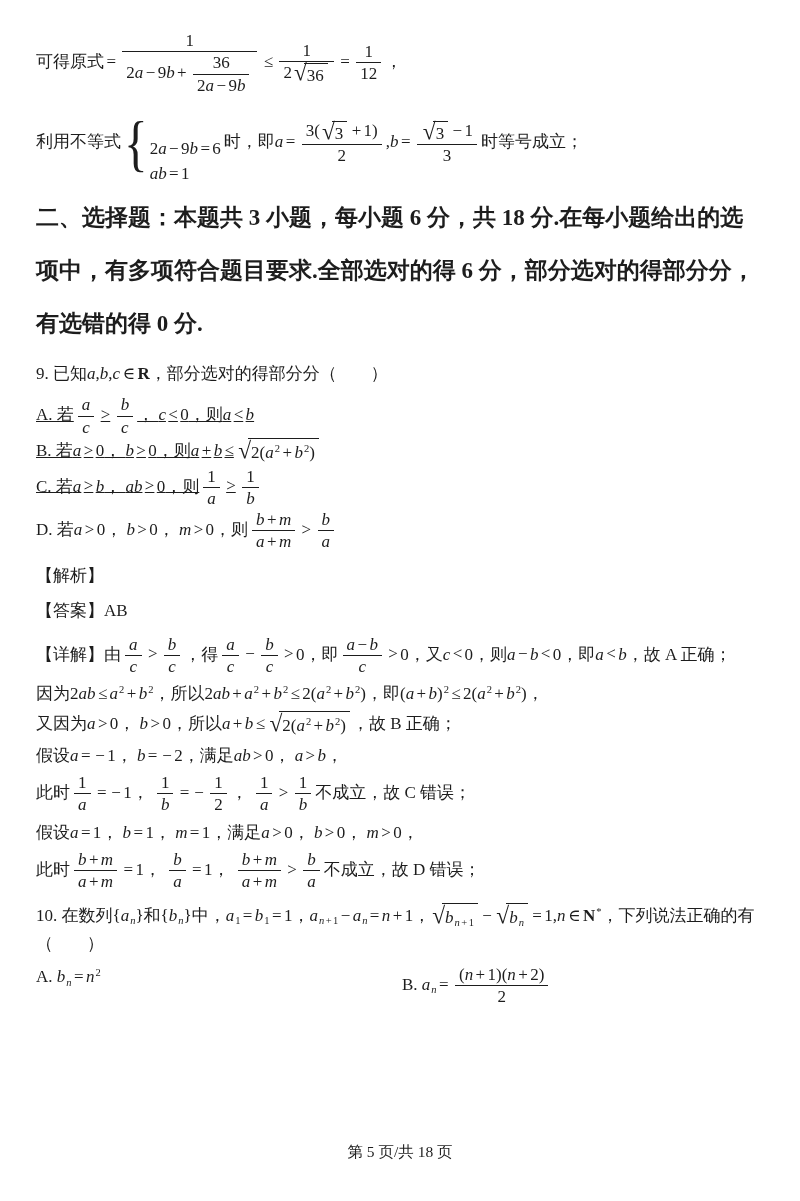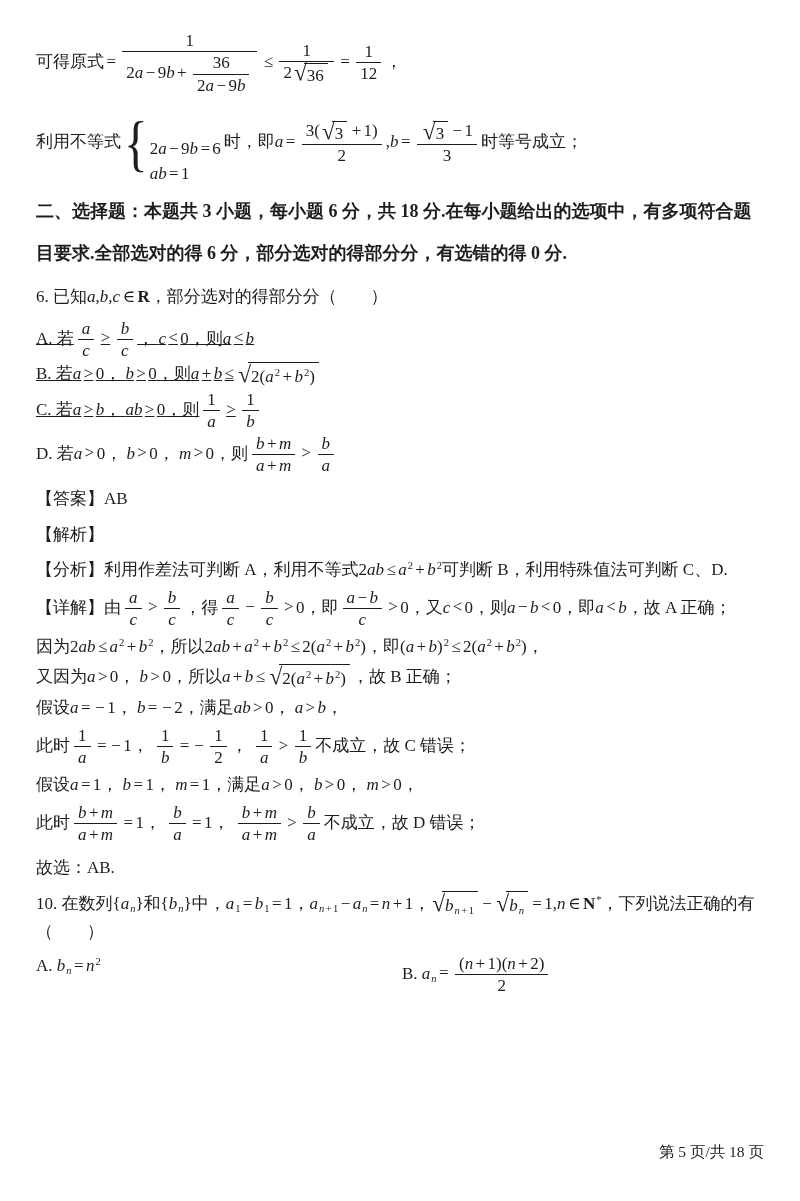--- a/index.html
+++ b/index.html
@@ -8,41 +8,41 @@
     padding:30px 36px 38px 36px;
     display:flex;flex-direction:column;
     background:#ffffff;color:#1d1d1d;
     font-family:"Liberation Serif","DejaVu Serif",serif;
     font-size:17px;line-height:1.5;overflow:hidden;
   }
   .ln{margin-bottom:8px;}
   .mb0{margin-bottom:0;text-decoration:underline;}
   .mb4{margin-bottom:4px;}
   .mb10{margin-bottom:10px;}
-  .bold-para{font-weight:700;line-height:2.32;margin-bottom:10px;font-size:18px;}
+  .bold-para{font-weight:700;line-height:2.32;margin-bottom:10px;font-size:23px;}
   
   .m{white-space:nowrap;}
   .mi{font-style:italic;font-family:"Liberation Serif","DejaVu Serif",serif;}
   .op{padding:0 0.14em;}
   .mbold{font-weight:700;}
   .sup{font-size:0.62em;vertical-align:0.55em;padding-left:1px;}
   .sub{font-size:0.62em;vertical-align:-0.32em;padding-left:1px;}
   .frac{display:inline-block;vertical-align:middle;text-align:center;margin:0 4px;line-height:1.25;}
   .frac .num{display:block;border-bottom:1.3px solid #1d1d1d;padding:0 4px;}
   .frac .den{display:block;padding:0 4px;}
   .sqrt{display:inline-flex;align-items:center;vertical-align:middle;margin:0 2px;}
   .sqrt .sign{font-size:1.38em;line-height:1;margin-right:-3px;transform:translateY(-0.05em);}
   .sqrt .rad{border-top:1.4px solid #1d1d1d;padding:1px 4px 0 3px;}
   .cases{display:inline-flex;align-items:center;vertical-align:middle;margin:0 3px;}
   .cases .brace{font-size:2.9em;line-height:0.8;margin-right:2px;transform:scaleY(1.25);transform-origin:center;}
   .cases .rows{display:inline-flex;flex-direction:column;text-align:left;margin-top:36px;}
   .cases .row{line-height:1.5;}
   .opt-row{display:flex;align-items:flex-start;margin-bottom:0;}
   .opt-col.a{width:366px;flex:none;}
-  .footer{margin-top:auto;text-align:right;font-size:15.5px;color:#1d1d1d;}
+  .footer{margin-top:auto;text-align:center;font-size:15.5px;color:#1d1d1d;}
 </style>
 </head>
 <body>
 
 <div class="page">
   <div class="ln mb4"><span class="zh">可得原式</span><span class="m"><span class="op">=</span></span><span class="frac"><span class="num"><span class="m">1</span></span><span class="den"><span class="m">2<i class="mi">a</i><span class="op">−</span>9<i class="mi">b</i><span class="op">+</span></span><span class="frac"><span class="num"><span class="m">36</span></span><span class="den"><span class="m">2<i class="mi">a</i><span class="op">−</span>9<i class="mi">b</i></span></span></span></span></span><span class="m"><span class="op">≤</span></span><span class="frac"><span class="num"><span class="m">1</span></span><span class="den"><span class="m">2</span><span class="sqrt">
             <span class="sign">√</span>
             <span class="rad"><span class="m">36</span></span>
           </span></span></span><span class="m"><span class="op">=</span></span><span class="frac"><span class="num"><span class="m">1</span></span><span class="den"><span class="m">12</span></span></span><span class="zh">，</span></div>
   <div class="ln mb4"><span class="zh">利用不等式</span><span class="cases">
@@ -54,42 +54,40 @@
       </span><span class="zh">时，即</span><span class="m"><i class="mi">a</i><span class="op">=</span></span><span class="frac"><span class="num"><span class="m">3(</span><span class="sqrt">
             <span class="sign">√</span>
             <span class="rad"><span class="m">3</span></span>
           </span><span class="m"><span class="op">+</span>1)</span></span><span class="den"><span class="m">2</span></span></span><span class="m">,<i class="mi">b</i><span class="op">=</span></span><span class="frac"><span class="num"><span class="sqrt">
             <span class="sign">√</span>
             <span class="rad"><span class="m">3</span></span>
           </span><span class="m"><span class="op">−</span>1</span></span><span class="den"><span class="m">3</span></span></span><span class="zh">时等号成立；</span></div>
 
   <div class="bold-para">二、选择题：本题共 3 小题，每小题 6 分，共 18 分.在每小题给出的选项中，有多项符合题目要求.全部选对的得 6 分，部分选对的得部分分，有选错的得 0 分.</div>
 
-  <div class="ln"><span class="zh">6. 已知</span><span class="m"><i class="mi">a</i>,<i class="mi">b</i>,<i class="mi">c</i><span class="op">∈</span></span><span class="mbold">R</span><span class="zh">，部分选对的得部分分（　　）</span></div>
+  <div class="ln"><span class="zh">9. 已知</span><span class="m"><i class="mi">a</i>,<i class="mi">b</i>,<i class="mi">c</i><span class="op">∈</span></span><span class="mbold">R</span><span class="zh">，部分选对的得部分分（　　）</span></div>
   <div class="ln mb0"><span class="zh">A. 若</span><span class="frac"><span class="num"><span class="m"><i class="mi">a</i></span></span><span class="den"><span class="m"><i class="mi">c</i></span></span></span><span class="m"><span class="op">&gt;</span></span><span class="frac"><span class="num"><span class="m"><i class="mi">b</i></span></span><span class="den"><span class="m"><i class="mi">c</i></span></span></span><span class="zh">， </span><span class="m"><i class="mi">c</i><span class="op">&lt;</span>0</span><span class="zh">，则</span><span class="m"><i class="mi">a</i><span class="op">&lt;</span><i class="mi">b</i></span></div>
   <div class="ln mb0"><span class="zh">B. 若</span><span class="m"><i class="mi">a</i><span class="op">&gt;</span>0</span><span class="zh">， </span><span class="m"><i class="mi">b</i><span class="op">&gt;</span>0</span><span class="zh">，则</span><span class="m"><i class="mi">a</i><span class="op">+</span><i class="mi">b</i><span class="op">≤</span></span><span class="sqrt">
         <span class="sign">√</span>
         <span class="rad"><span class="m">2(<i class="mi">a</i></span><span class="sup">2</span><span class="m"><span class="op">+</span><i class="mi">b</i></span><span class="sup">2</span><span class="m">)</span></span>
       </span></div>
   <div class="ln mb0"><span class="zh">C. 若</span><span class="m"><i class="mi">a</i><span class="op">&gt;</span><i class="mi">b</i></span><span class="zh">， </span><span class="m"><i class="mi">a</i><i class="mi">b</i><span class="op">&gt;</span>0</span><span class="zh">，则</span><span class="frac"><span class="num"><span class="m">1</span></span><span class="den"><span class="m"><i class="mi">a</i></span></span></span><span class="m"><span class="op">&gt;</span></span><span class="frac"><span class="num"><span class="m">1</span></span><span class="den"><span class="m"><i class="mi">b</i></span></span></span></div>
   <div class="ln mb10"><span class="zh">D. 若</span><span class="m"><i class="mi">a</i><span class="op">&gt;</span>0</span><span class="zh">， </span><span class="m"><i class="mi">b</i><span class="op">&gt;</span>0</span><span class="zh">， </span><span class="m"><i class="mi">m</i><span class="op">&gt;</span>0</span><span class="zh">，则</span><span class="frac"><span class="num"><span class="m"><i class="mi">b</i><span class="op">+</span><i class="mi">m</i></span></span><span class="den"><span class="m"><i class="mi">a</i><span class="op">+</span><i class="mi">m</i></span></span></span><span class="m"><span class="op">&gt;</span></span><span class="frac"><span class="num"><span class="m"><i class="mi">b</i></span></span><span class="den"><span class="m"><i class="mi">a</i></span></span></span></div>
+  <div class="ln mb10">【解析】</div>
   <div class="ln mb10">【答案】AB</div>
-  <div class="ln mb10">【解析】</div>
-  <div class="ln mb4"><span class="zh">【分析】利用作差法可判断 A，利用不等式</span><span class="m">2<i class="mi">a</i><i class="mi">b</i><span class="op">≤</span><i class="mi">a</i></span><span class="sup">2</span><span class="m"><span class="op">+</span><i class="mi">b</i></span><span class="sup">2</span><span class="zh">可判断 B，利用特殊值法可判断 C、D.</span></div>
   <div class="ln mb4"><span class="zh">【详解】由</span><span class="frac"><span class="num"><span class="m"><i class="mi">a</i></span></span><span class="den"><span class="m"><i class="mi">c</i></span></span></span><span class="m"><span class="op">&gt;</span></span><span class="frac"><span class="num"><span class="m"><i class="mi">b</i></span></span><span class="den"><span class="m"><i class="mi">c</i></span></span></span><span class="zh">，得</span><span class="frac"><span class="num"><span class="m"><i class="mi">a</i></span></span><span class="den"><span class="m"><i class="mi">c</i></span></span></span><span class="m"><span class="op">−</span></span><span class="frac"><span class="num"><span class="m"><i class="mi">b</i></span></span><span class="den"><span class="m"><i class="mi">c</i></span></span></span><span class="m"><span class="op">&gt;</span>0</span><span class="zh">，即</span><span class="frac"><span class="num"><span class="m"><i class="mi">a</i><span class="op">−</span><i class="mi">b</i></span></span><span class="den"><span class="m"><i class="mi">c</i></span></span></span><span class="m"><span class="op">&gt;</span>0</span><span class="zh">，又</span><span class="m"><i class="mi">c</i><span class="op">&lt;</span>0</span><span class="zh">，则</span><span class="m"><i class="mi">a</i><span class="op">−</span><i class="mi">b</i><span class="op">&lt;</span>0</span><span class="zh">，即</span><span class="m"><i class="mi">a</i><span class="op">&lt;</span><i class="mi">b</i></span><span class="zh">，故 A 正确；</span></div>
   <div class="ln mb4"><span class="zh">因为</span><span class="m">2<i class="mi">a</i><i class="mi">b</i><span class="op">≤</span><i class="mi">a</i></span><span class="sup">2</span><span class="m"><span class="op">+</span><i class="mi">b</i></span><span class="sup">2</span><span class="zh">，所以</span><span class="m">2<i class="mi">a</i><i class="mi">b</i><span class="op">+</span><i class="mi">a</i></span><span class="sup">2</span><span class="m"><span class="op">+</span><i class="mi">b</i></span><span class="sup">2</span><span class="m"><span class="op">≤</span>2(<i class="mi">a</i></span><span class="sup">2</span><span class="m"><span class="op">+</span><i class="mi">b</i></span><span class="sup">2</span><span class="m">)</span><span class="zh">，即</span><span class="m">(<i class="mi">a</i><span class="op">+</span><i class="mi">b</i>)</span><span class="sup">2</span><span class="m"><span class="op">≤</span>2(<i class="mi">a</i></span><span class="sup">2</span><span class="m"><span class="op">+</span><i class="mi">b</i></span><span class="sup">2</span><span class="m">)</span><span class="zh">，</span></div>
   <div class="ln mb4"><span class="zh">又因为</span><span class="m"><i class="mi">a</i><span class="op">&gt;</span>0</span><span class="zh">， </span><span class="m"><i class="mi">b</i><span class="op">&gt;</span>0</span><span class="zh">，所以</span><span class="m"><i class="mi">a</i><span class="op">+</span><i class="mi">b</i><span class="op">≤</span></span><span class="sqrt">
         <span class="sign">√</span>
         <span class="rad"><span class="m">2(<i class="mi">a</i></span><span class="sup">2</span><span class="m"><span class="op">+</span><i class="mi">b</i></span><span class="sup">2</span><span class="m">)</span></span>
       </span><span class="zh">，故 B 正确；</span></div>
   <div class="ln mb4"><span class="zh">假设</span><span class="m"><i class="mi">a</i><span class="op">=</span><span class="op">−</span>1</span><span class="zh">， </span><span class="m"><i class="mi">b</i><span class="op">=</span><span class="op">−</span>2</span><span class="zh">，满足</span><span class="m"><i class="mi">a</i><i class="mi">b</i><span class="op">&gt;</span>0</span><span class="zh">， </span><span class="m"><i class="mi">a</i><span class="op">&gt;</span><i class="mi">b</i></span><span class="zh">，</span></div>
   <div class="ln mb4"><span class="zh">此时</span><span class="frac"><span class="num"><span class="m">1</span></span><span class="den"><span class="m"><i class="mi">a</i></span></span></span><span class="m"><span class="op">=</span><span class="op">−</span>1</span><span class="zh">， </span><span class="frac"><span class="num"><span class="m">1</span></span><span class="den"><span class="m"><i class="mi">b</i></span></span></span><span class="m"><span class="op">=</span><span class="op">−</span></span><span class="frac"><span class="num"><span class="m">1</span></span><span class="den"><span class="m">2</span></span></span><span class="zh">， </span><span class="frac"><span class="num"><span class="m">1</span></span><span class="den"><span class="m"><i class="mi">a</i></span></span></span><span class="m"><span class="op">&gt;</span></span><span class="frac"><span class="num"><span class="m">1</span></span><span class="den"><span class="m"><i class="mi">b</i></span></span></span><span class="zh">不成立，故 C 错误；</span></div>
   <div class="ln mb4"><span class="zh">假设</span><span class="m"><i class="mi">a</i><span class="op">=</span>1</span><span class="zh">， </span><span class="m"><i class="mi">b</i><span class="op">=</span>1</span><span class="zh">， </span><span class="m"><i class="mi">m</i><span class="op">=</span>1</span><span class="zh">，满足</span><span class="m"><i class="mi">a</i><span class="op">&gt;</span>0</span><span class="zh">， </span><span class="m"><i class="mi">b</i><span class="op">&gt;</span>0</span><span class="zh">， </span><span class="m"><i class="mi">m</i><span class="op">&gt;</span>0</span><span class="zh">，</span></div>
   <div class="ln mb10"><span class="zh">此时</span><span class="frac"><span class="num"><span class="m"><i class="mi">b</i><span class="op">+</span><i class="mi">m</i></span></span><span class="den"><span class="m"><i class="mi">a</i><span class="op">+</span><i class="mi">m</i></span></span></span><span class="m"><span class="op">=</span>1</span><span class="zh">， </span><span class="frac"><span class="num"><span class="m"><i class="mi">b</i></span></span><span class="den"><span class="m"><i class="mi">a</i></span></span></span><span class="m"><span class="op">=</span>1</span><span class="zh">， </span><span class="frac"><span class="num"><span class="m"><i class="mi">b</i><span class="op">+</span><i class="mi">m</i></span></span><span class="den"><span class="m"><i class="mi">a</i><span class="op">+</span><i class="mi">m</i></span></span></span><span class="m"><span class="op">&gt;</span></span><span class="frac"><span class="num"><span class="m"><i class="mi">b</i></span></span><span class="den"><span class="m"><i class="mi">a</i></span></span></span><span class="zh">不成立，故 D 错误；</span></div>
-  <div class="ln mb10">故选：AB.</div>
 
   <div class="ln"><span class="zh">10. 在数列</span><span class="m">{<i class="mi">a</i></span><span class="sub"><i class="mi">n</i></span><span class="m">}</span><span class="zh">和</span><span class="m">{<i class="mi">b</i></span><span class="sub"><i class="mi">n</i></span><span class="m">}</span><span class="zh">中，</span><span class="m"><i class="mi">a</i></span><span class="sub">1</span><span class="m"><span class="op">=</span><i class="mi">b</i></span><span class="sub">1</span><span class="m"><span class="op">=</span>1</span><span class="zh">，</span><span class="m"><i class="mi">a</i></span><span class="sub"><i class="mi">n</i><span class="op">+</span>1</span><span class="m"><span class="op">−</span><i class="mi">a</i></span><span class="sub"><i class="mi">n</i></span><span class="m"><span class="op">=</span><i class="mi">n</i><span class="op">+</span>1</span><span class="zh">，</span><span class="sqrt">
         <span class="sign">√</span>
         <span class="rad"><span class="m"><i class="mi">b</i></span><span class="sub"><i class="mi">n</i><span class="op">+</span>1</span></span>
       </span><span class="m"><span class="op">−</span></span><span class="sqrt">
         <span class="sign">√</span>
         <span class="rad"><span class="m"><i class="mi">b</i></span><span class="sub"><i class="mi">n</i></span></span>
       </span><span class="m"><span class="op">=</span>1,<i class="mi">n</i><span class="op">∈</span></span><span class="mbold">N</span><span class="sup">*</span><span class="zh">，下列说法正确的有（　　）</span></div>
   <div class="opt-row">
     <span class="opt-col a"><span class="zh">A. </span><span class="m"><i class="mi">b</i></span><span class="sub"><i class="mi">n</i></span><span class="m"><span class="op">=</span><i class="mi">n</i></span><span class="sup">2</span></span>

